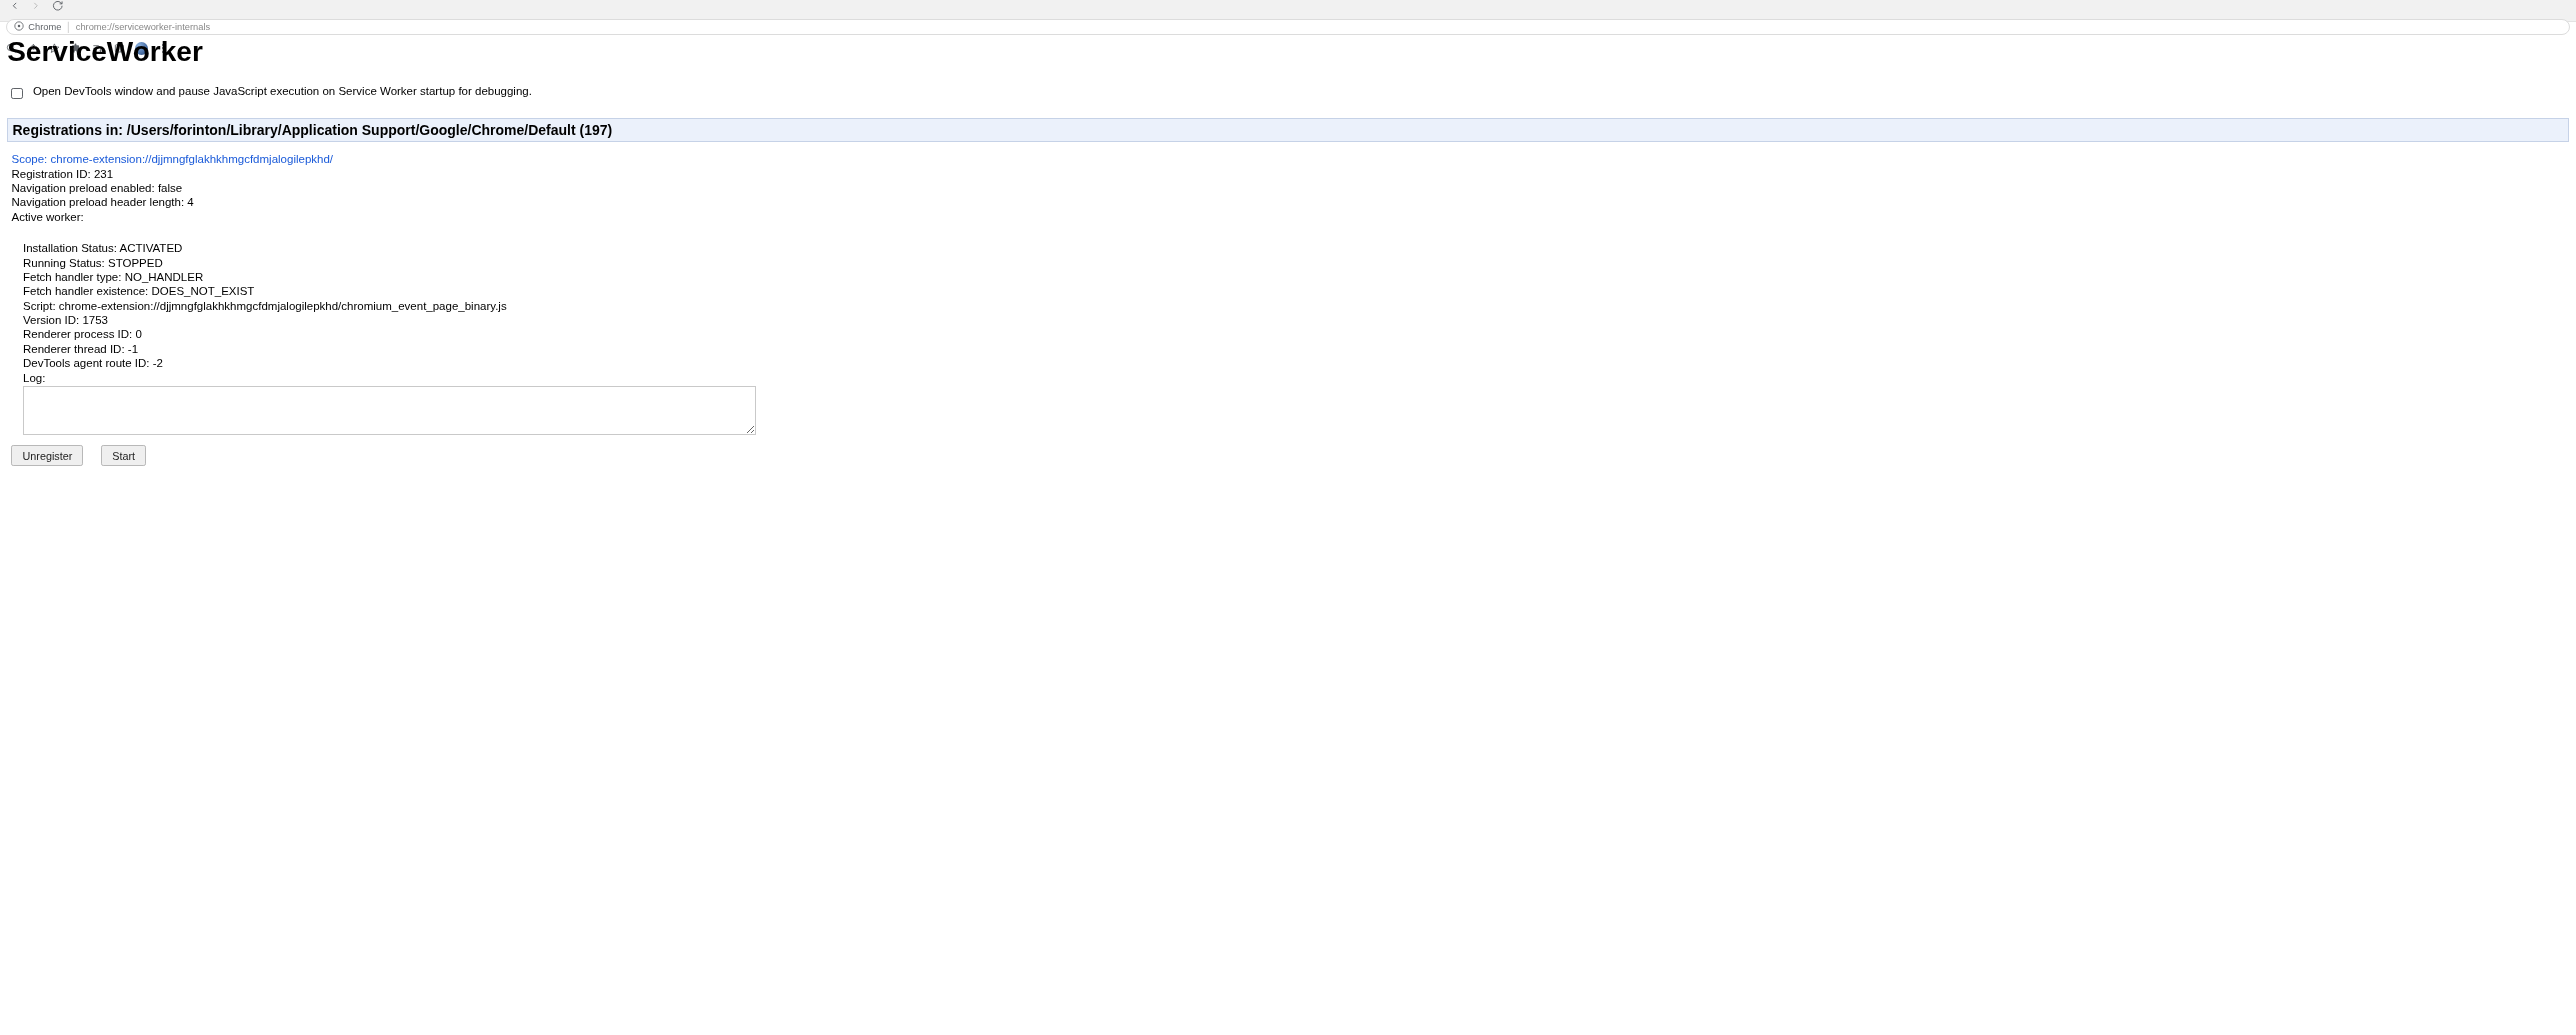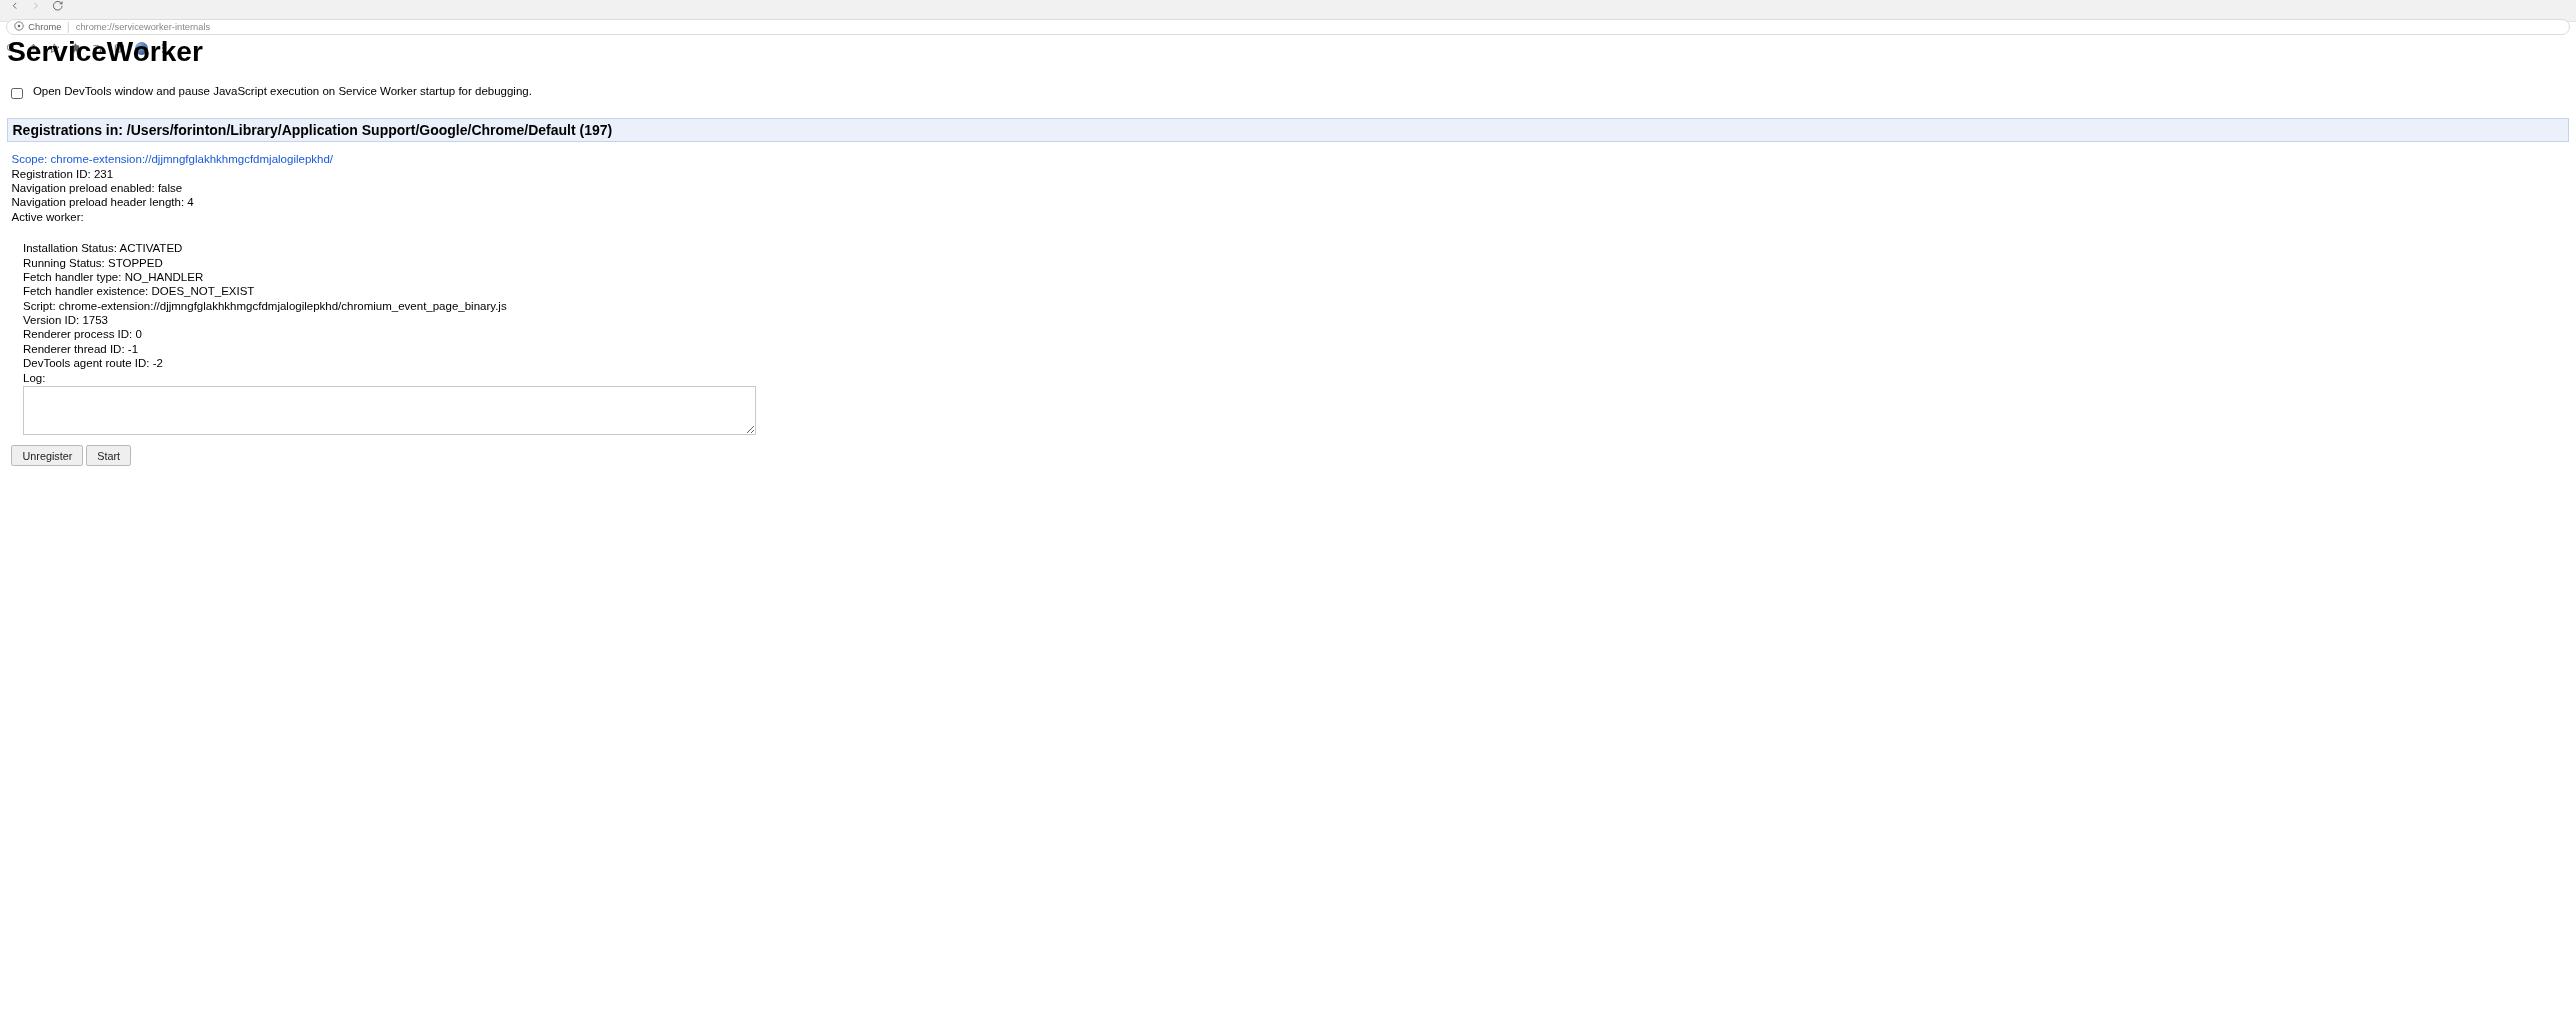--- a/index.html
+++ b/index.html
@@ -72,21 +72,21 @@
     width: 733px;
     max-width: 100%;
     height: 49px;
     resize: both;
     border:0.7px solid #c9c9c9;
     margin-top:1.4px;
     font-family: inherit;
     font-size:10px;
     padding:2.9px;
   }
-  .btn-row { margin-top:10px; display:flex; gap:3px; }
+  .btn-row { margin-top:10px; display:flex; gap:18px; }
   button.action-btn {
     background:#efefef;
     border:0.7px solid #b8b8b8;
     border-radius:2.2px;
     padding:3.6px 10px;
     font-size:10.8px;
     color:#222;
     cursor:pointer;
   }
 </style>

